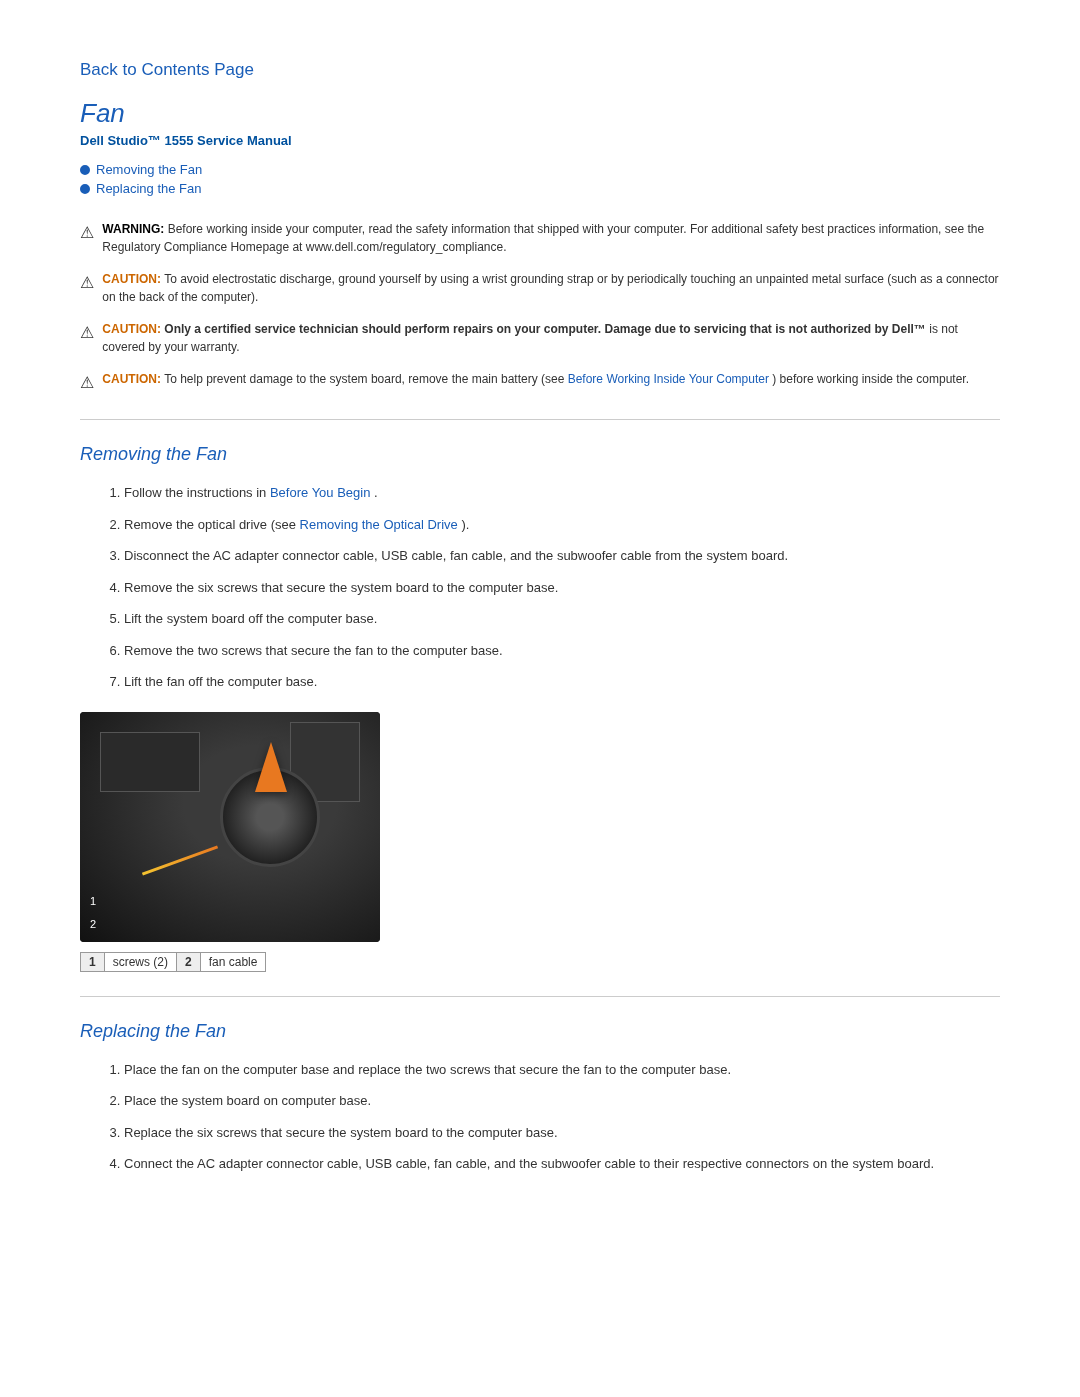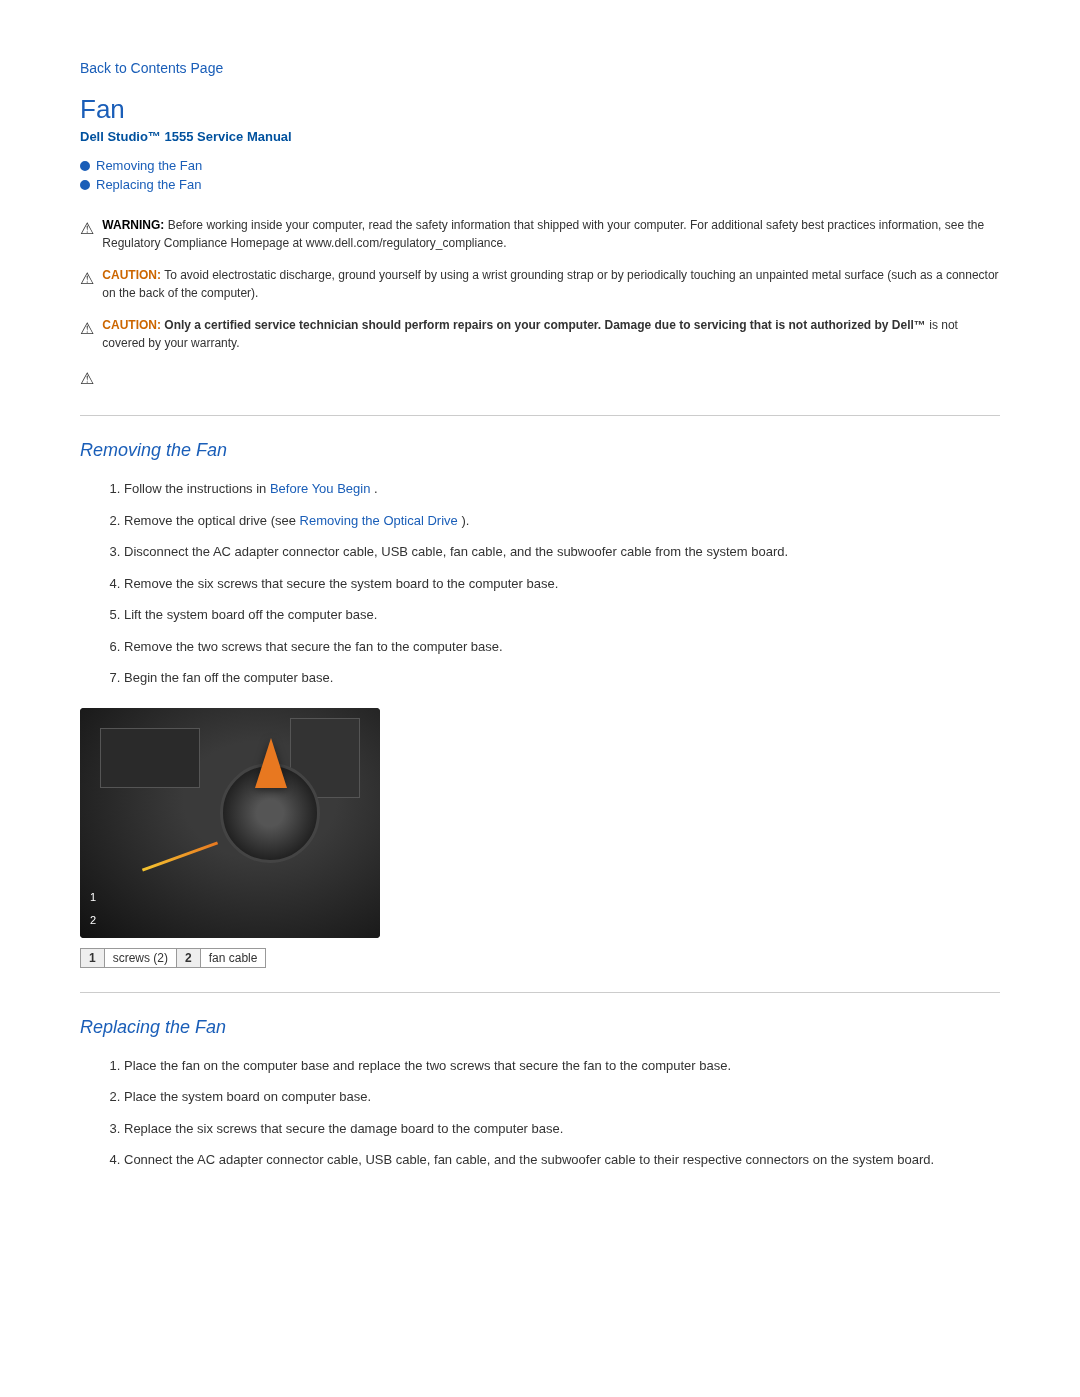--- a/index.html
+++ b/index.html
@@ -5,24 +5,25 @@
     * { box-sizing: border-box; margin: 0; padding: 0; }
     body {
       font-family: Arial, Helvetica, sans-serif;
       font-size: 13px;
       color: #333;
       background: #fff;
       padding: 60px 80px 80px 80px;
       max-width: 1080px;
     }
     a { color: #1a5eb8; text-decoration: none; }
-    .back-link { font-size: 14px; margin-bottom: 18px; display: block; }
+    .back-link { font-size: 17px; margin-bottom: 18px; display: block; }
     .page-title {
       font-size: 26px;
       color: #1a5eb8;
+      font-style: italic;
       font-weight: normal;
       margin-bottom: 4px;
     }
     .subtitle {
       font-size: 13px;
       font-weight: bold;
       color: #00519e;
       margin-bottom: 14px;
     }
     .toc-list { list-style: none; margin-bottom: 24px; }
@@ -198,20 +199,26 @@
   <span class="notice-icon">⚠</span>
   <div>
     <span class="notice-label caution-label">CAUTION:</span>
     <strong>Only a certified service technician should perform repairs on your computer. Damage due to servicing that is not authorized by Dell™</strong>
     <span> is not covered by your warranty.</span>
   </div>
 </div>
 
 <div class="notice-box">
   <span class="notice-icon">⚠</span>
+  <div>
+    <span class="notice-label caution-label">CAUTION:</span>
+    <span>To help prevent damage to the system board, remove the main battery (see </span>
+    <a href="#">Before Working Inside Your Computer</a>
+    <span>) before working inside the computer.</span>
+  </div>
 </div>
 
 <hr>
 
 <h2 class="section-title" id="removing">Removing the Fan</h2>
 
 <ol class="steps-list">
   <li>
     <span>Follow the instructions in </span>
     <a href="#">Before You Begin</a>
@@ -219,21 +226,21 @@
   </li>
   <li>
     <span>Remove the optical drive (see </span>
     <a href="#">Removing the Optical Drive</a>
     <span>).</span>
   </li>
   <li>Disconnect the AC adapter connector cable, USB cable, fan cable, and the subwoofer cable from the system board.</li>
   <li>Remove the six screws that secure the system board to the computer base.</li>
   <li>Lift the system board off the computer base.</li>
   <li>Remove the two screws that secure the fan to the computer base.</li>
-  <li>Begin the fan off the computer base.</li>
+  <li>Lift the fan off the computer base.</li>
 </ol>
 
 <div class="image-container">
   <div class="fan-image">
     <div class="fan-img-bg"></div>
     <div class="component-dark"></div>
     <div class="component-right"></div>
     <div class="fan-circle"></div>
     <div class="fan-arrow"></div>
     <div class="cable-line"></div>
@@ -253,15 +260,15 @@
   </tbody>
 </table>
 
 <hr>
 
 <h2 class="section-title" id="replacing">Replacing the Fan</h2>
 
 <ol class="steps-list">
   <li>Place the fan on the computer base and replace the two screws that secure the fan to the computer base.</li>
   <li>Place the system board on computer base.</li>
-  <li>Replace the six screws that secure the damage board to the computer base.</li>
+  <li>Replace the six screws that secure the system board to the computer base.</li>
   <li>Connect the AC adapter connector cable, USB cable, fan cable, and the subwoofer cable to their respective connectors on the system board.</li>
 </ol>
 
 </body></html>

